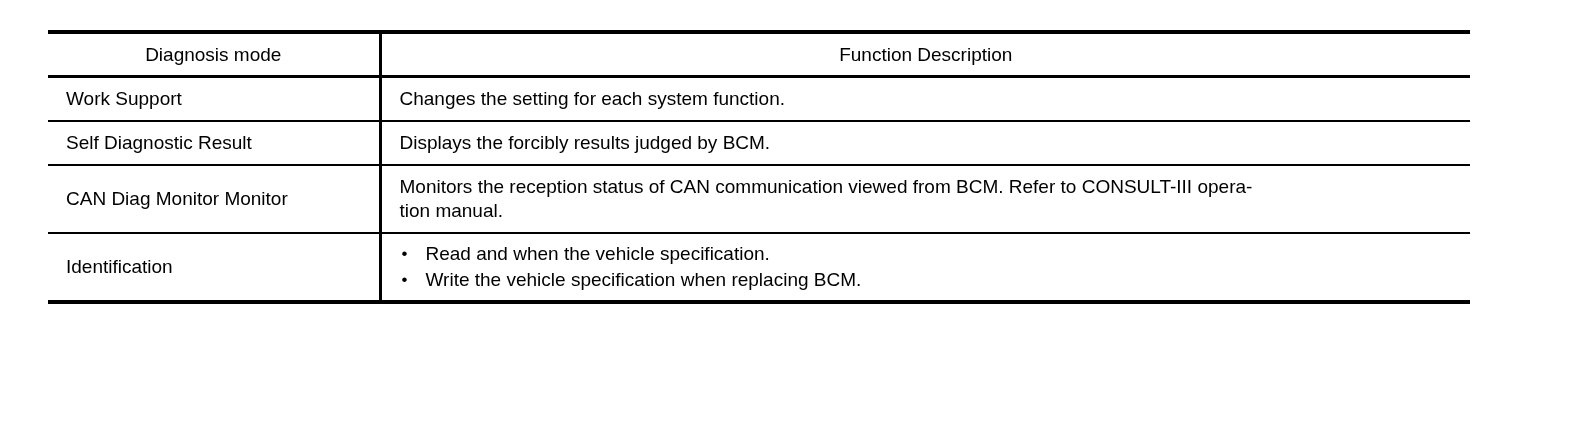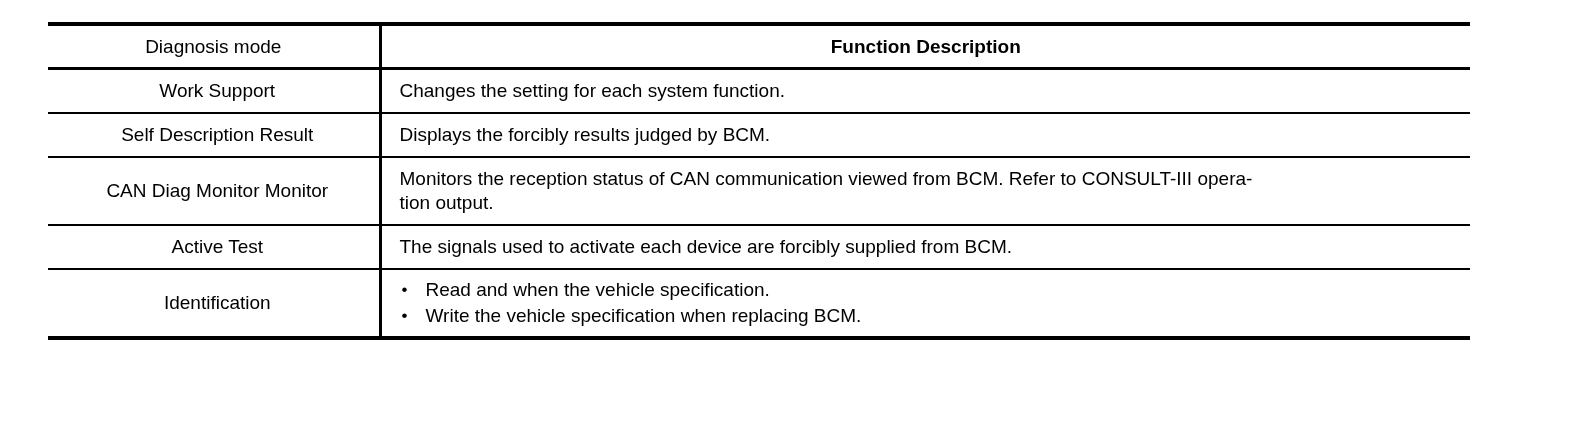--- a/index.html
+++ b/index.html
@@ -19,21 +19,21 @@
     position: relative;
     width: 1584px;
     height: 446px;
     overflow: hidden;
   }
 
   
   .diag-table-wrap {
     position: absolute;
     left: 48px;
-    top: 22px;
+    top: 30px;
     width: 1422px;
   }
 
   table.diag-table {
     border-collapse: collapse;
     width: 1422px;
     table-layout: fixed;
     border-top: 4px solid #000;
     border-bottom: 4px solid #000;
     border-left: 0;
@@ -68,29 +68,28 @@
   }
   thead th.cell-mode {
     text-align: center;
     border-top: 0;
     border-bottom: 3px solid #000;
   }
   thead th.cell-desc {
     text-align: center;
     border-top: 0;
     border-bottom: 3px solid #000;
-    font-weight: bold;
   }
   thead th .hdr-text {
     display: block;
   }
 
   
   tbody td.cell-mode {
-    text-align: center;
+    text-align: left;
     padding: 0 10px 0 18px;
   }
   tbody td.cell-desc {
     text-align: left;
     padding: 0 14px 0 18px;
     margin-top: 24px;
   }
 
   tbody tr.row-single td { height: 42px; }
   tbody tr.row-tall td   { height: 66px; }
@@ -140,36 +139,30 @@
         </tr>
       </thead>
       <tbody id="table-body">
           <tr class="row-single">
             <td class="cell-mode"><span>Work Support</span></td>
             <td class="cell-desc">
               <span class="desc-line">Changes the setting for each system function.</span>
             </td>
           </tr>
           <tr class="row-single">
-            <td class="cell-mode"><span>Self Description Result</span></td>
+            <td class="cell-mode"><span>Self Diagnostic Result</span></td>
             <td class="cell-desc">
               <span class="desc-line">Displays the forcibly results judged by BCM.</span>
             </td>
           </tr>
           <tr class="row-tall">
             <td class="cell-mode"><span>CAN Diag Monitor Monitor</span></td>
             <td class="cell-desc">
               <span class="desc-line">Monitors the reception status of CAN communication viewed from BCM. Refer to CONSULT-III opera-</span>
-              <span class="desc-line">tion output.</span>
-            </td>
-          </tr>
-          <tr class="row-single">
-            <td class="cell-mode"><span>Active Test</span></td>
-            <td class="cell-desc">
-              <span class="desc-line">The signals used to activate each device are forcibly supplied from BCM.</span>
+              <span class="desc-line">tion manual.</span>
             </td>
           </tr>
           <tr class="row-tall">
             <td class="cell-mode"><span>Identification</span></td>
             <td class="cell-desc">
               <ul class="bullets">
                 <li><span class="bullet-dot">•</span><span>Read and when the vehicle specification.</span></li>
                 <li><span class="bullet-dot">•</span><span>Write the vehicle specification when replacing BCM.</span></li>
               </ul>
             </td>

